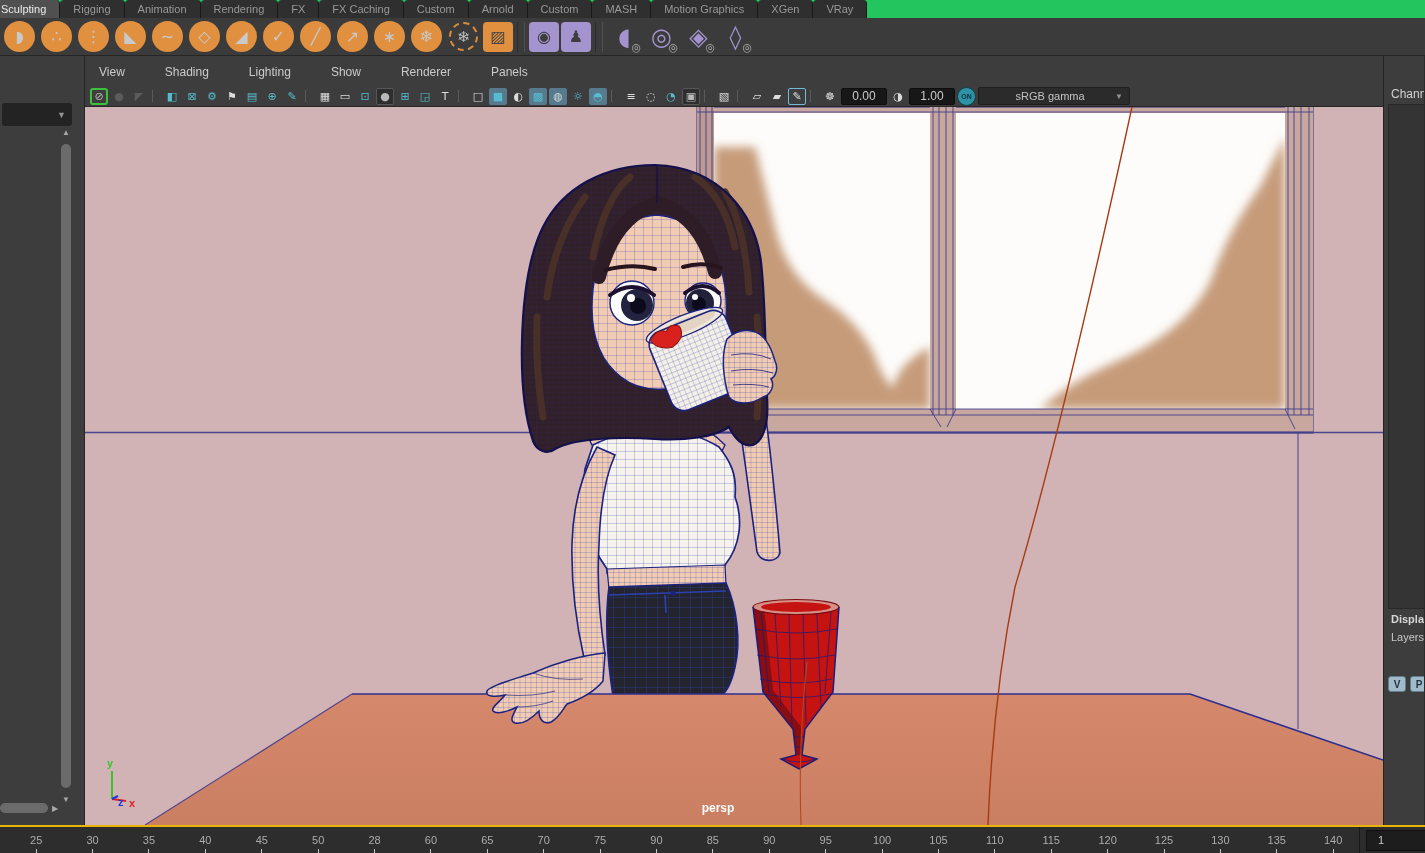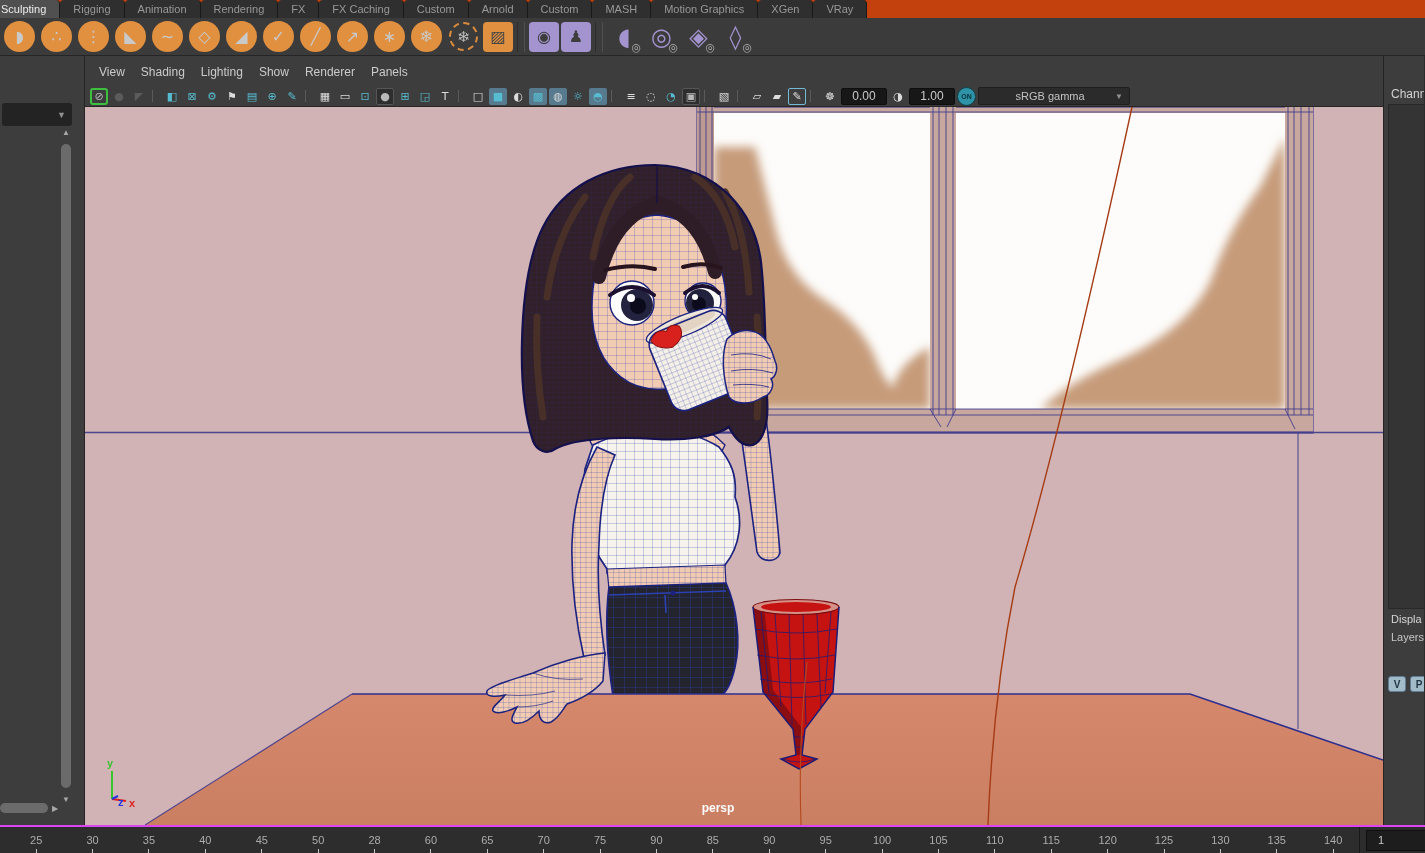--- a/index.html
+++ b/index.html
@@ -1,20 +1,20 @@
 <!DOCTYPE html>
 <html><head>
 <meta charset="utf-8">
 <style>
   *{margin:0;padding:0;box-sizing:border-box}
   html,body{width:1425px;height:853px;overflow:hidden;background:#2b2b2b}
   .app{width:1425px;height:853px;position:relative;font-family:"Liberation Sans","DejaVu Sans",sans-serif;color:#c9c9c9;overflow:hidden}
 
   
-  .shelf-tabs{height:18px;background:#c2410c;display:flex;align-items:flex-end;overflow:hidden}
+  .shelf-tabs{height:18px;background:#22c55e;display:flex;align-items:flex-end;overflow:hidden}
   .tab{height:18px;padding:0 13px;background:#2f2f2f;color:#989898;font-size:11px;display:flex;align-items:center;border-right:1px solid #191919;border-radius:4px 4px 0 0;white-space:nowrap}
   .tab:first-child{margin-left:-12px}
   .tab.active{background:#505050;color:#ececec}
 
   
   .shelf-icons{height:38px;background:#3b3b3b;display:flex;align-items:center;padding-left:1px;border-bottom:1px solid #262626}
   .sic{width:35px;height:34px;display:flex;align-items:center;justify-content:center;margin:0 1px;position:relative}
   .sic .g{font-family:"DejaVu Sans",sans-serif}
   .sic.circ{width:31px;height:31px;margin:0 3px;border-radius:50%;background:#e0903f}
   .sic.circ .g{color:#c9c9c9;font-size:16px;line-height:1}
@@ -35,21 +35,21 @@
   .lp-drop .dd{position:absolute;right:6px;top:7px;font-size:9px;color:#8f8f8f}
   .lp-vscroll{position:absolute;right:11px;top:72px;width:14px;height:676px}
   .lp-vscroll .ar{position:absolute;left:2px;width:10px;font-size:8px;color:#a8a8a8;text-align:center}
   .lp-vscroll .up{top:0}.lp-vscroll .dn{bottom:0}
   .lp-vscroll .thumb{position:absolute;left:2px;top:16px;bottom:16px;width:10px;background:#6b6b6b;border-radius:5px}
   .lp-hscroll{position:absolute;left:0;bottom:10px;height:14px;width:70px}
   .lp-hscroll .thumb{position:absolute;left:0;top:2px;width:48px;height:10px;background:#6b6b6b;border-radius:5px}
   .lp-hscroll .ar{position:absolute;left:52px;top:3px;font-size:8px;color:#a8a8a8}
 
   .center{width:1298px;display:flex;flex-direction:column;flex:none}
-  .panel-menubar{height:30px;background:#3d3d3d;display:flex;align-items:flex-end;padding:0 0 7px 14px;gap:16px}
+  .panel-menubar{height:30px;background:#3d3d3d;display:flex;align-items:flex-end;padding:0 0 7px 14px;gap:40px}
   .pm{font-size:12px;color:#cbcbcb;white-space:nowrap}
 
   .vp-toolbar{height:21px;background:#3d3d3d;display:flex;align-items:center;padding-left:5px;gap:2px;border-bottom:1px solid #272727;overflow:hidden}
   .vt{width:18px;height:17px;display:flex;align-items:center;justify-content:center;border-radius:2px;flex:none}
   .vt .g{font-size:11px;color:#b9b9b9;line-height:1;font-family:"DejaVu Sans",sans-serif}
   .vt.teal .g{color:#57bccf}
   .vt.white .g{color:#dcdcdc}
   .vt.dis .g{color:#5b5b5b}
   .vt.act{background:#577a8e}
   .vt.prs{background:#2e2e2e;border:1px solid #565656}
@@ -64,27 +64,27 @@
   .vt.drop .lb{font-size:11px;color:#c3c3c3}
   .vt.drop .dd{font-size:8px;color:#919191}
   .vt .lb{white-space:nowrap}
 
   .viewport{height:718px;position:relative;background:#d2b3b5}
   .viewport svg{position:absolute;left:0;top:0}
 
   .right-panel{width:41px;background:#3d3d3d;position:relative;border-left:1px solid #242424;flex:none;overflow:hidden}
   .rp-title{position:absolute;left:7px;top:31px;font-size:12px;color:#d2d2d2;white-space:nowrap}
   .rp-box{position:absolute;left:4px;top:48px;width:50px;height:505px;background:#343434;border:1px solid #282828}
-  .rp-tab{position:absolute;left:7px;top:557px;font-size:11px;font-weight:normal;color:#d6d6d6;white-space:nowrap}
+  .rp-tab{position:absolute;left:7px;top:557px;font-size:11px;font-weight:bold;color:#d6d6d6;white-space:nowrap}
   .rp-layers{position:absolute;left:7px;top:575px;font-size:11px;color:#c6c6c6;white-space:nowrap}
   .rp-layerrow{position:absolute;left:4px;top:620px;width:60px;height:22px;display:flex;gap:4px}
   .rp-btn{width:18px;height:16px;background:#a2bbc9;border:1px solid #5f7e93;border-radius:3px;font-size:10px;font-weight:bold;color:#1e3340;display:flex;align-items:center;justify-content:center}
 
   
-  .timeline{height:28px;background:#2c2c2c;border-top:2px solid #d946ef;position:relative;display:flex}
+  .timeline{height:28px;background:#2c2c2c;border-top:2px solid #eab308;position:relative;display:flex}
   .ticks{width:1360px;background:#2d2d2d;border-right:1px solid #191919;display:flex;padding:3px 0 0 8px;overflow:hidden}
   .tk{flex:0 0 56.4px;text-align:center}
   .tk .tkl{font-size:11px;color:#acacac}
   .tk i{display:block;width:1px;height:6px;background:#c9c9c9;margin:1px auto 0}
   .cur-frame{position:absolute;left:1366px;top:3px;width:70px;height:21px;background:#1d1d1d;border:1px solid #0f0f0f;color:#c9c9c9;font-size:11px;padding:3px 0 0 11px}
 </style>
 </head>
 <body>
 
 <div class="app">

